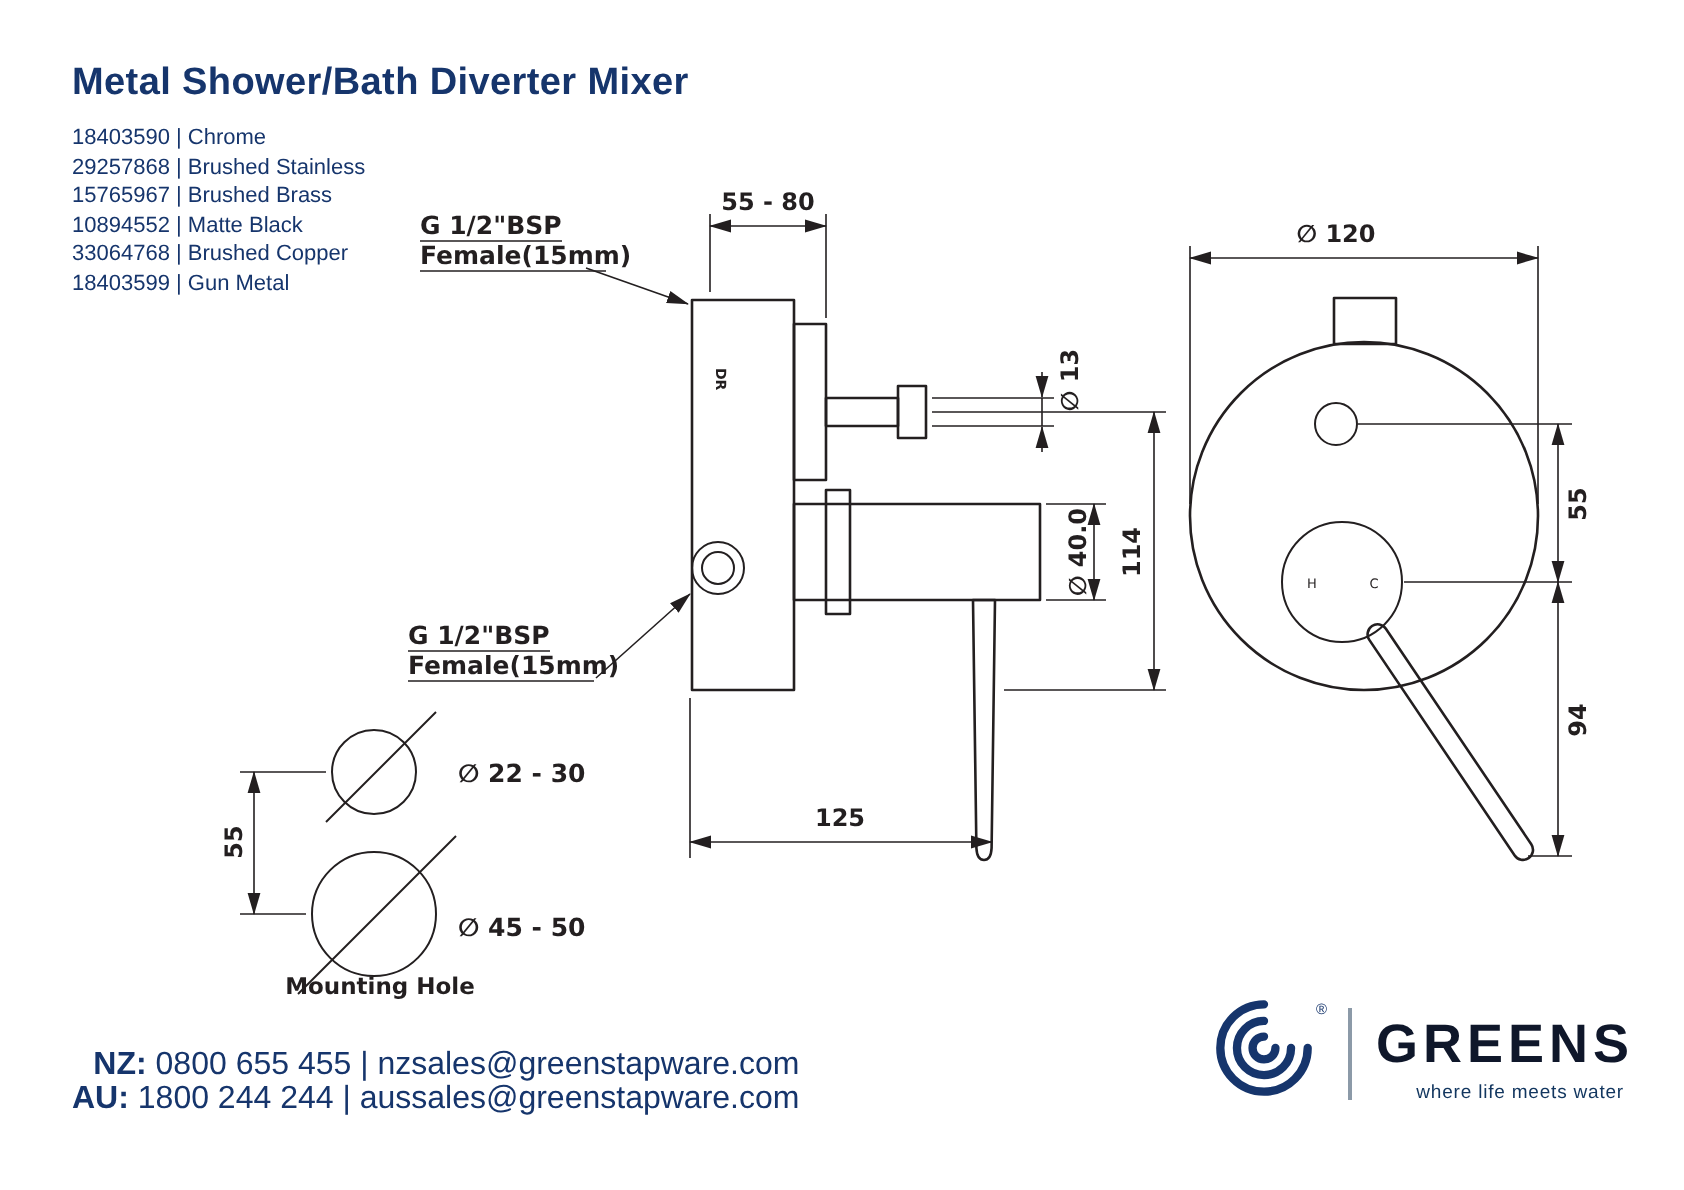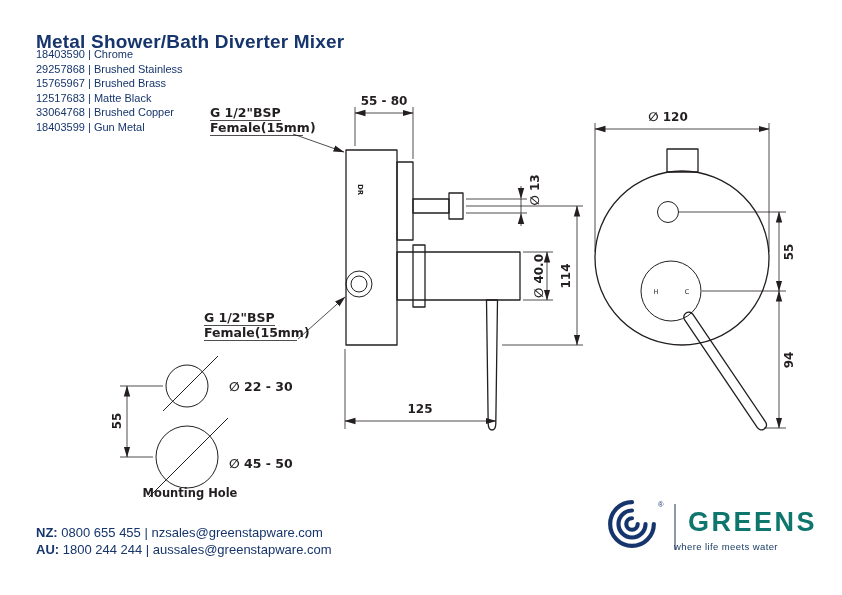--- a/index.html
+++ b/index.html
@@ -1,54 +1,54 @@
 <!DOCTYPE html>
 <html><head>
 <meta charset="utf-8">
 <style>
   * { margin:0; padding:0; box-sizing:border-box; }
   html,body { width:842px; height:595px; background:#ffffff; }
   body { font-family:"Liberation Sans","DejaVu Sans",sans-serif; position:relative; overflow:hidden; }
   .page { position:absolute; inset:0; background:#fff; }
 
   .title { position:absolute; left:36px; top:31px; font-size:19px; font-weight:bold; color:#16356c; letter-spacing:.2px; }
-  .codes { position:absolute; left:36px; top:47px; list-style:none; font-size:11px; line-height:14.6px; color:#16356c; }
+  .codes { position:absolute; left:36px; top:62px; list-style:none; font-size:11px; line-height:14.6px; color:#16356c; }
 
   svg.drawing { position:absolute; left:0; top:0; }
   .ol   { fill:none; stroke:#231f20; stroke-width:1.3; stroke-linejoin:round; }
   .thin { fill:none; stroke:#231f20; stroke-width:1; }
   .dim  { fill:none; stroke:#231f20; stroke-width:0.8; }
   .dtxt { font-family:"DejaVu Sans",sans-serif; font-size:12px; font-weight:bold; fill:#231f20; }
   .ltxt { font-family:"DejaVu Sans",sans-serif; font-size:12.5px; font-weight:bold; fill:#231f20; }
   .stxt { font-family:"DejaVu Sans",sans-serif; font-size:7px; font-weight:bold; fill:#231f20; }
   .tinytxt { font-family:"DejaVu Sans",sans-serif; font-size:6.5px; fill:#231f20; }
   .cap  { font-family:"DejaVu Sans",sans-serif; font-size:11.5px; font-weight:bold; fill:#231f20; }
 
-  .contacts { position:absolute; left:36px; top:525px; font-size:13px; line-height:16.5px; color:#16356c; }
+  .contacts { position:absolute; left:36px; top:525px; font-size:16px; line-height:16.5px; color:#16356c;text-align:right; }
   .contacts .lbl { font-weight:bold; }
 
   .brand { position:absolute; left:600px; top:494px; width:220px; height:70px; }
   .brand .logo-icon { position:absolute; left:6px; top:4px; }
   .brand .reg { position:absolute; left:58px; top:6px; font-size:7.5px; color:#16356c; }
   .brand .divider { position:absolute; left:74px; top:10px; width:1.5px; height:46px; background:#8c9aa8; }
-  .brand .wordmark { position:absolute; left:88px; top:13px; font-size:27px; font-weight:700; color:#0f766e; letter-spacing:2.5px; }
-  .brand .tagline { position:absolute; left:40px; top:47px; width:172px; text-align:center; font-size:9.5px; letter-spacing:.4px; color:#12365f; }
+  .brand .wordmark { position:absolute; left:88px; top:13px; font-size:27px; font-weight:700; color:#0f172a; letter-spacing:2.5px; }
+  .brand .tagline { position:absolute; left:40px; top:47px; width:172px; text-align:right; font-size:9.5px; letter-spacing:.4px; color:#12365f; }
 </style>
 </head>
 <body>
 
 <div class="page">
 
   <h1 class="title">Metal Shower/Bath Diverter Mixer</h1>
 
   <ul class="codes">
     <li>18403590 | Chrome</li>
     <li>29257868 | Brushed Stainless</li>
     <li>15765967 | Brushed Brass</li>
-    <li>12517683 | Matte Black</li>
+    <li>10894552 | Matte Black</li>
     <li>33064768 | Brushed Copper</li>
     <li>18403599 | Gun Metal</li>
   </ul>
 
   <svg class="drawing" width="842" height="595" viewBox="0 0 842 595">
     <defs>
       <marker id="arr" viewBox="0 0 12 8" refX="10.5" refY="4" markerWidth="12" markerHeight="8" orient="auto-start-reverse" markerUnits="userSpaceOnUse">
         <path d="M11,4 L0,0.8 L0,7.2 Z" fill="#231f20"></path>
       </marker>
     </defs>

